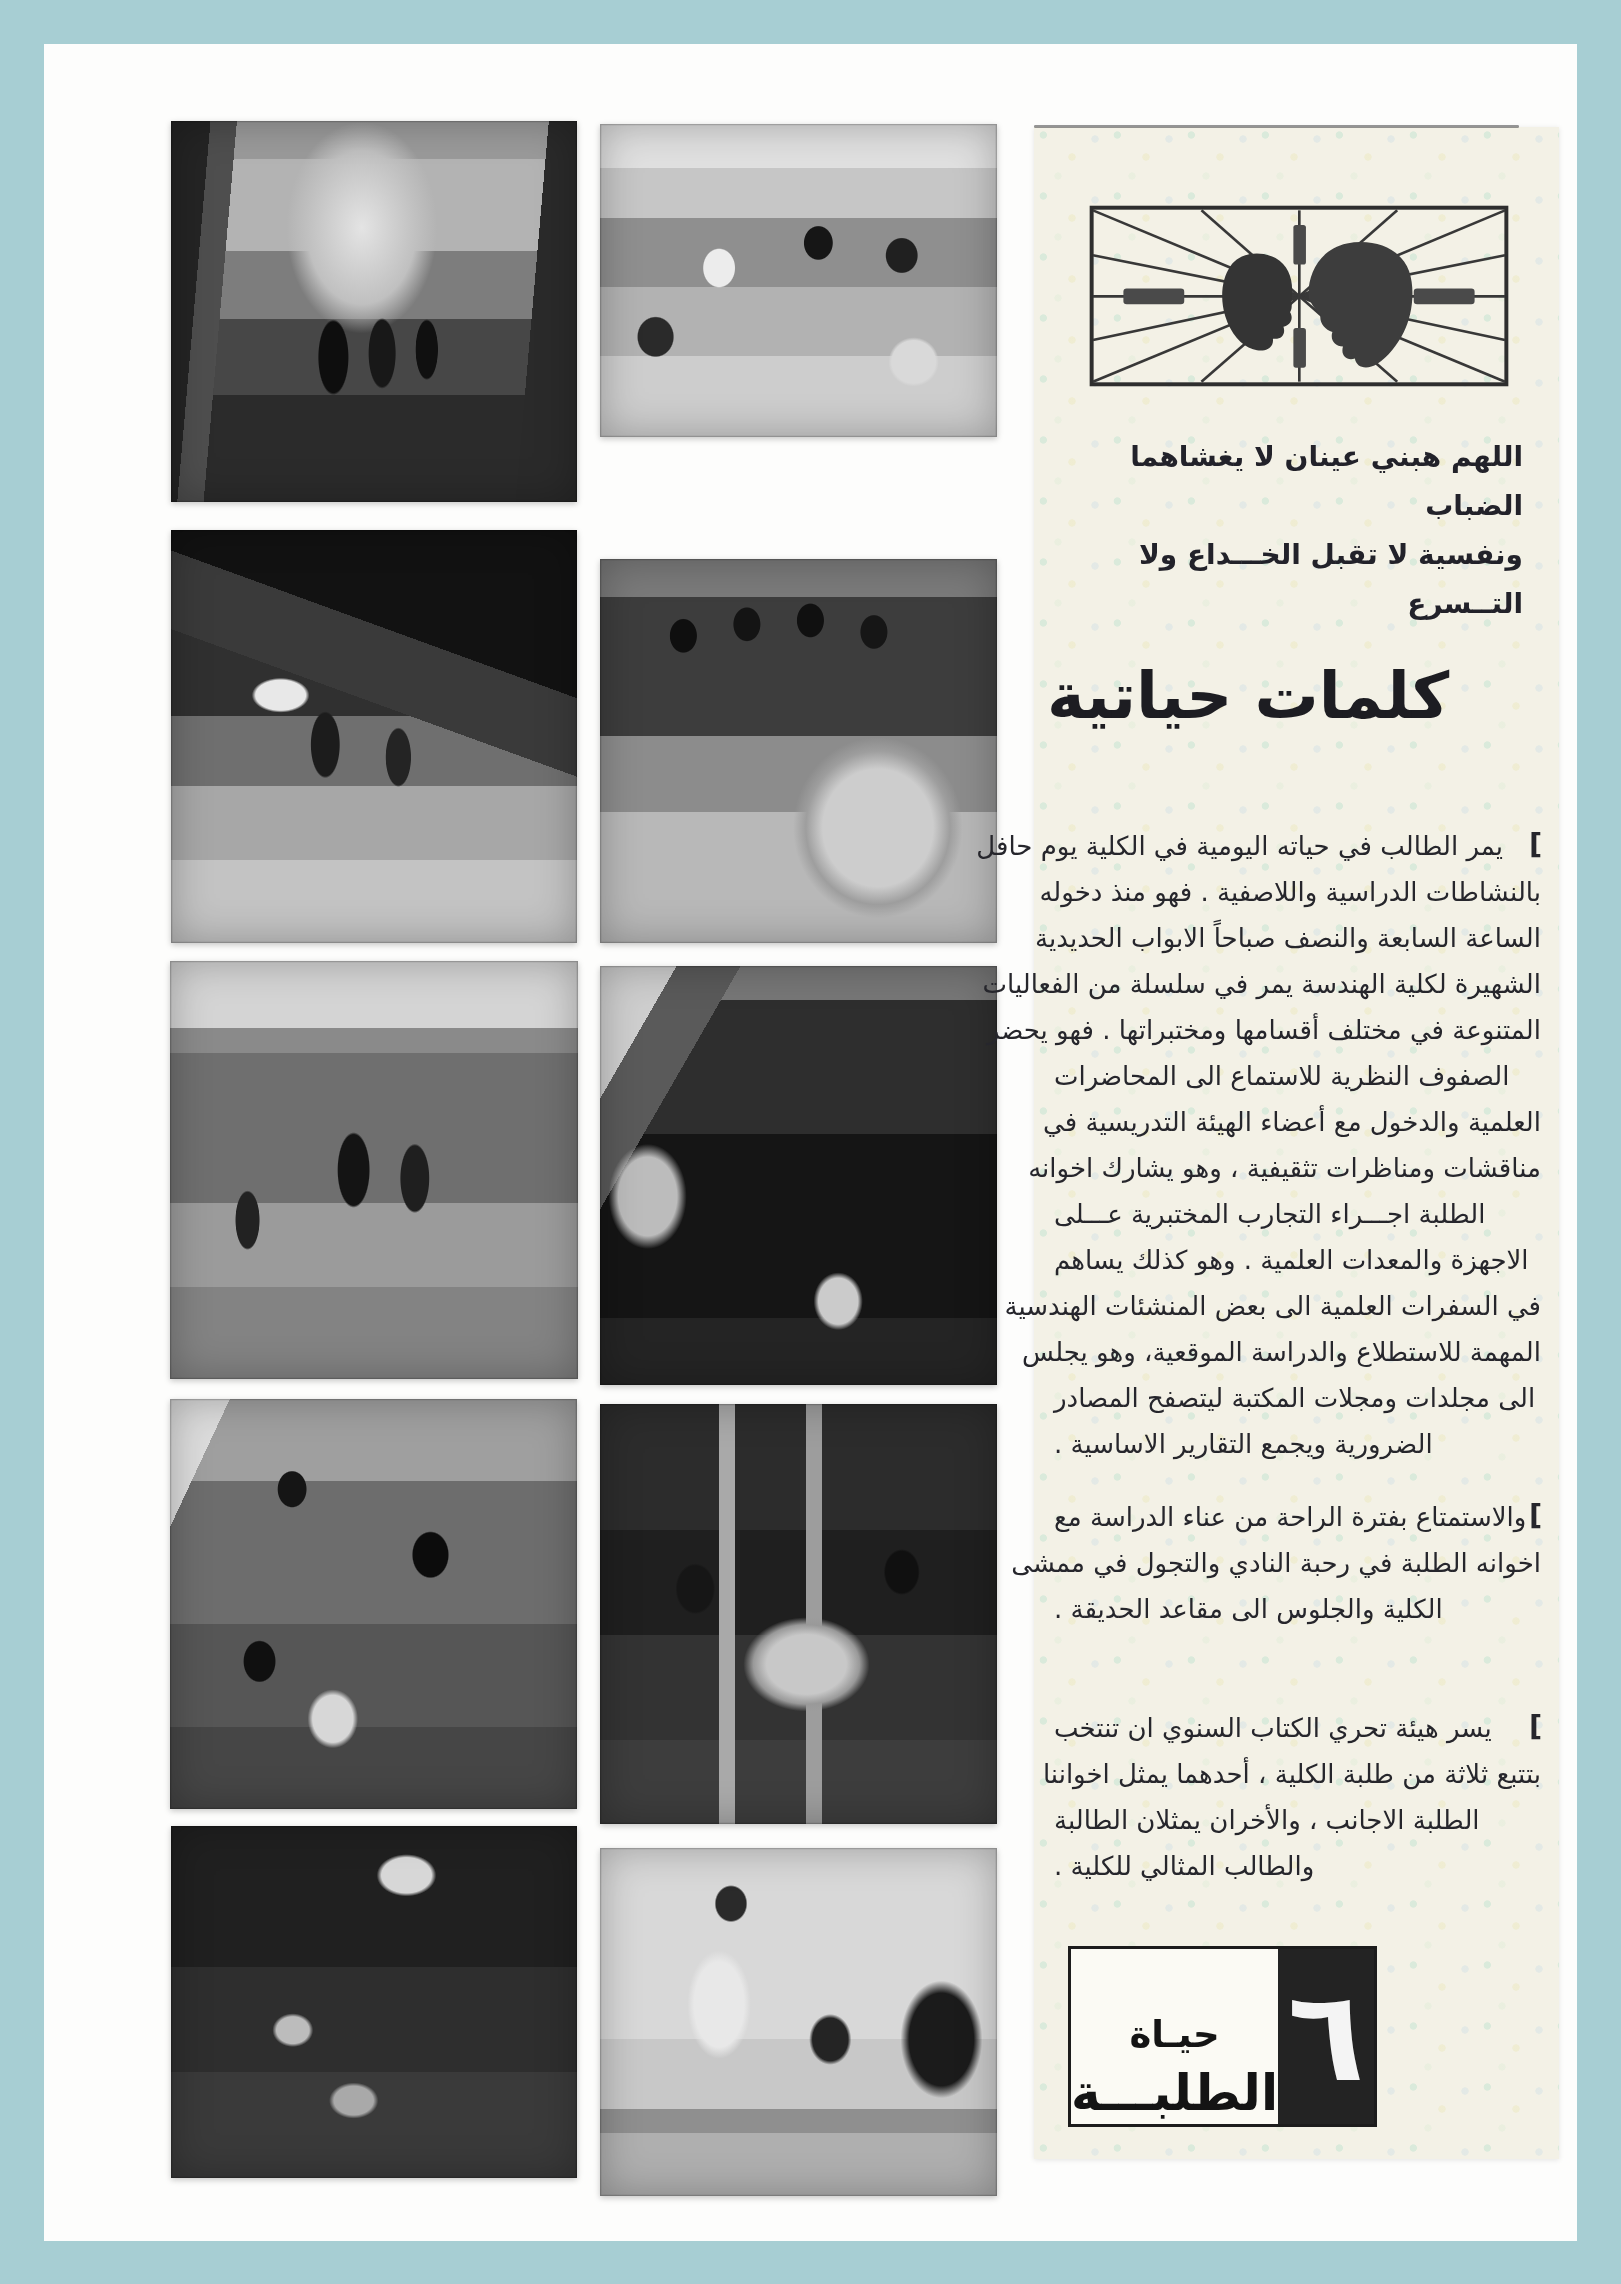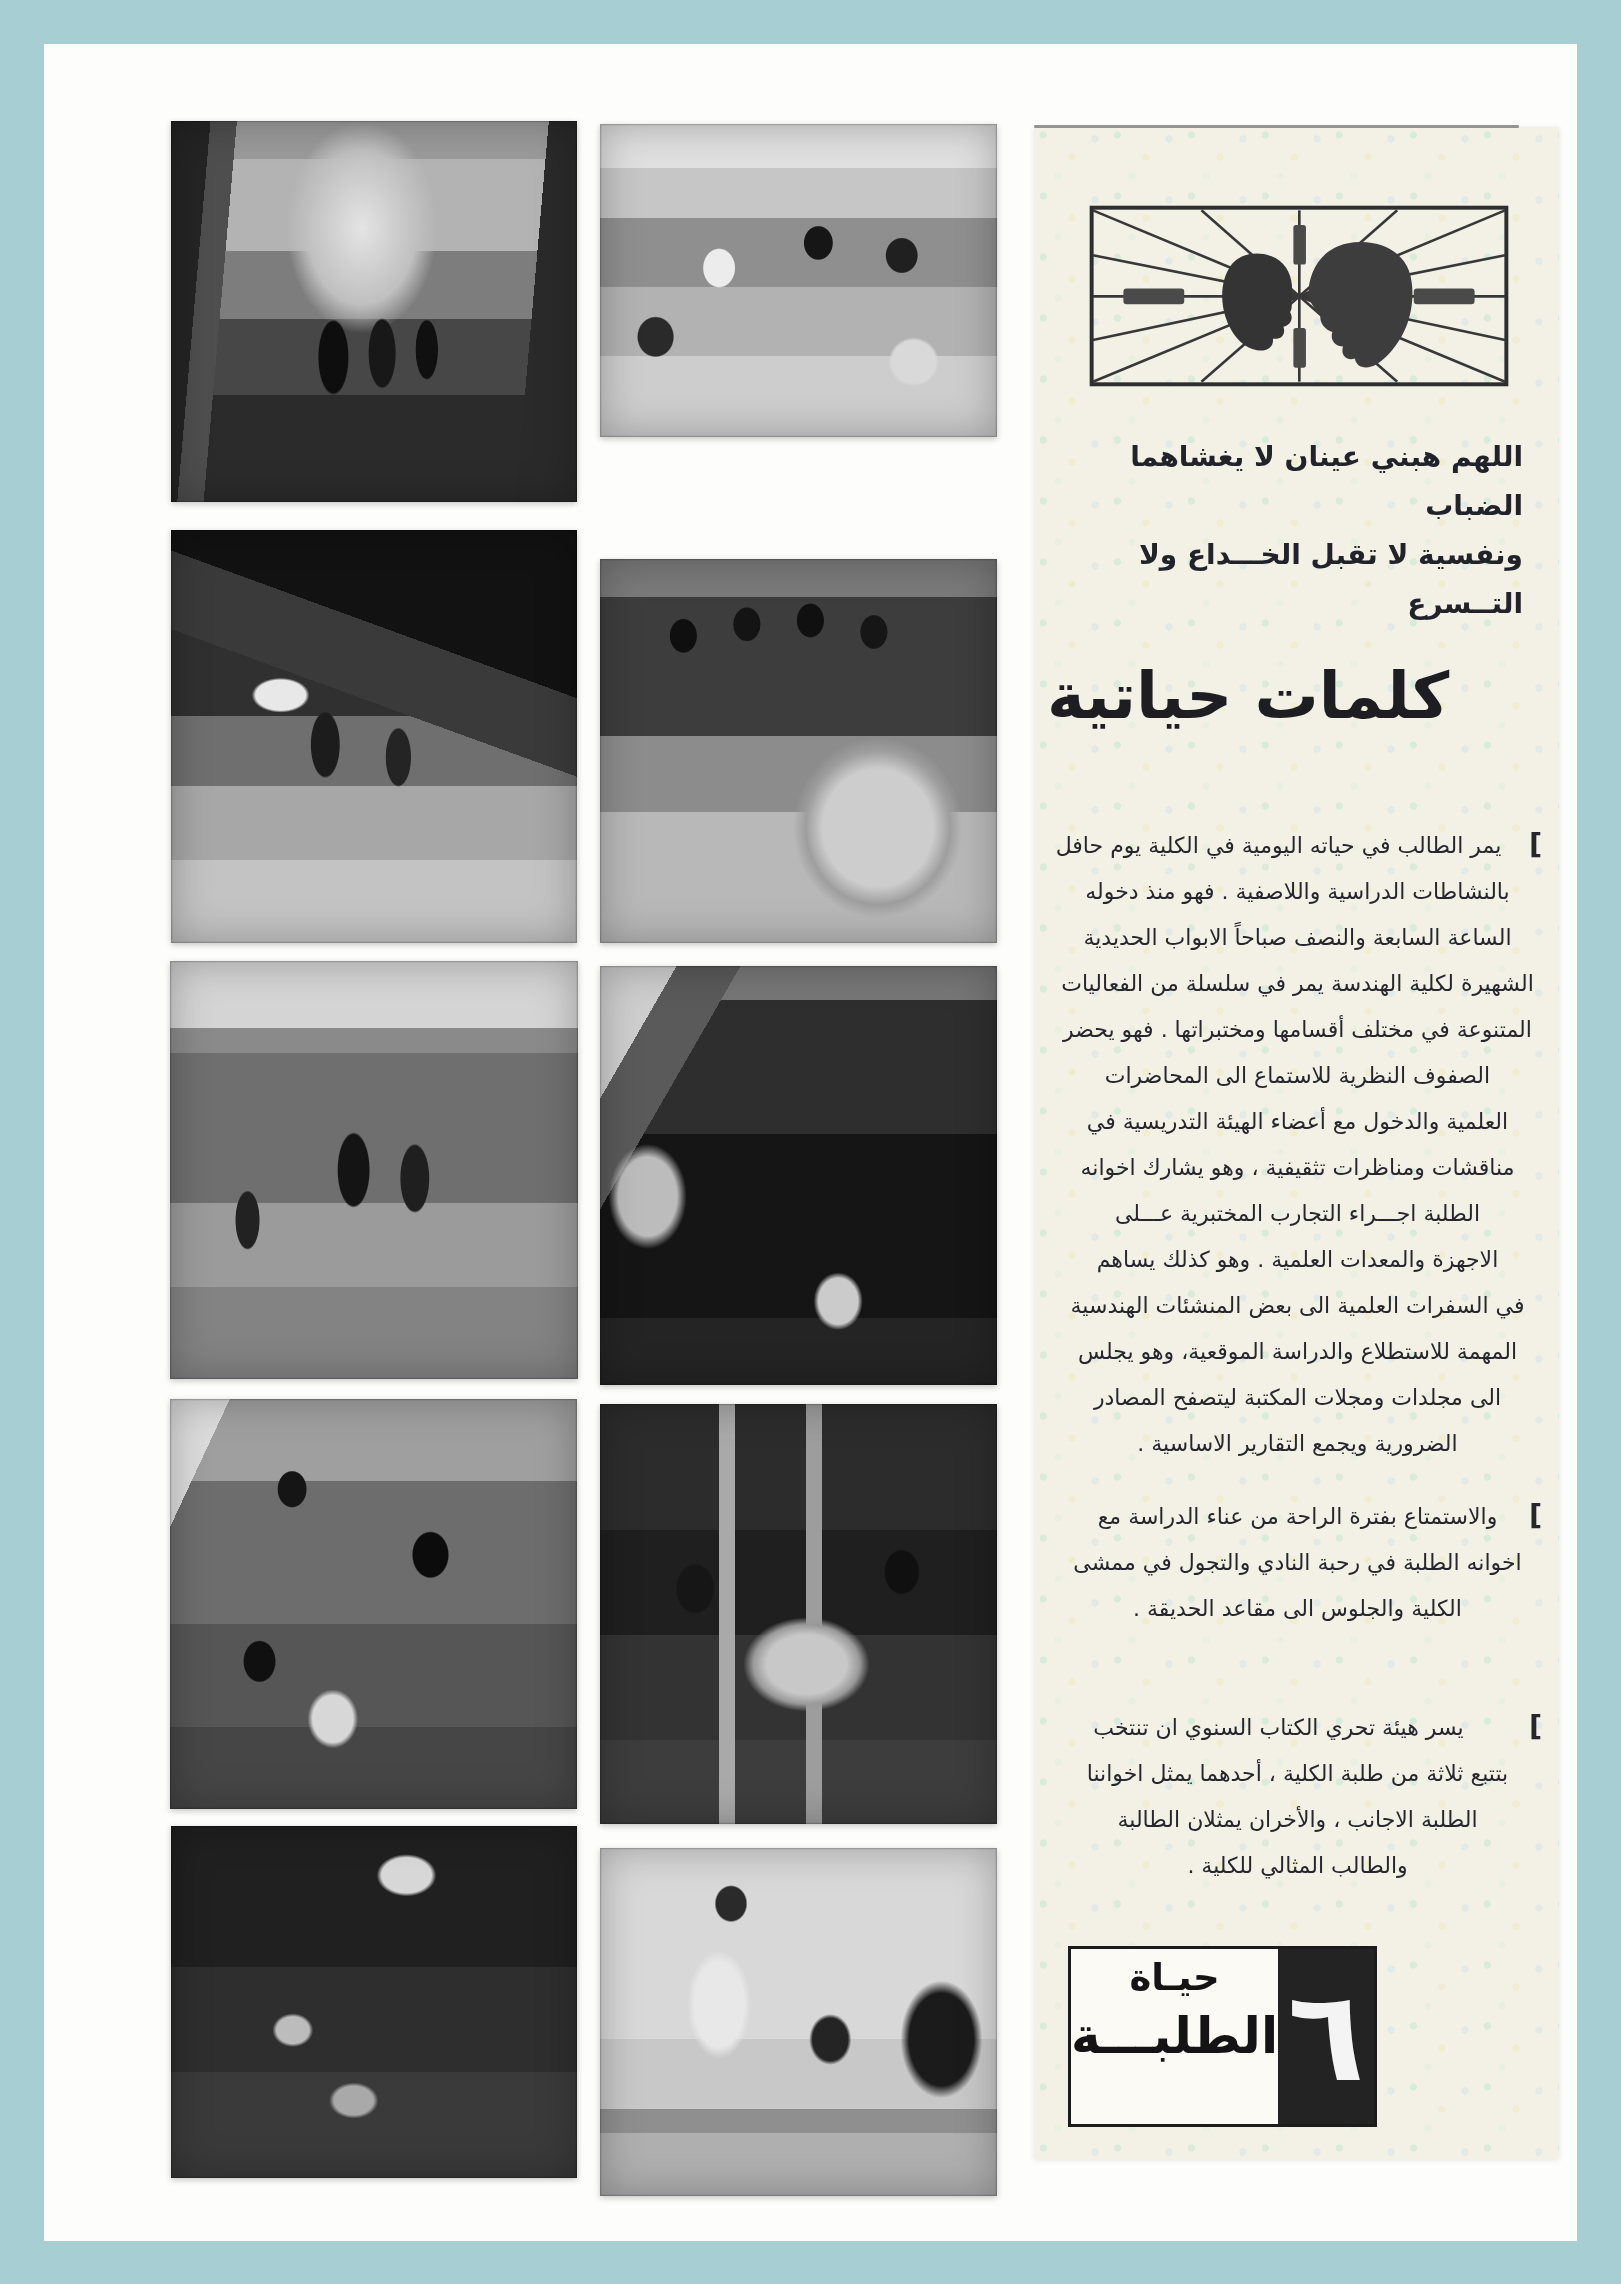--- a/index.html
+++ b/index.html
@@ -48,42 +48,42 @@
   
   .textcol{
     position:absolute;left:1046px;top:0;width:503px;direction:rtl;
     color:#26262c;
   }
   .para{position:absolute;right:8px;width:487px;}
   .para1{top:823px;}
   .para2{top:1494px;}
   .para3{top:1705px;}
   .bodyline{
-    direction:rtl;text-align:center;white-space:nowrap;
-    font-size:22px;line-height:46px;height:46px;
+    direction:rtl;text-align:left;white-space:nowrap;
+    font-size:26px;line-height:46px;height:46px;
   }
   .firstline{padding-left:0;padding-right:38px;}
   .pmark{
     position:absolute;right:-1.3px;top:4px;
     direction:ltr;unicode-bidi:isolate;
     font-size:29px;font-weight:bold;color:#26262c;
   }
   
   .section-box{
     position:absolute;left:1068px;top:1946px;width:309px;height:181px;
     border:3.3px solid #1c1c1c;background:#fbfaf4;
     display:flex;flex-direction:row-reverse;box-sizing:border-box;
   }
   .section-num{
     width:134px;height:100%;background:#232323;
     display:flex;align-items:center;justify-content:center;
     color:#f4f4f4;font-size:126px;font-weight:bold;line-height:1;
   }
   .section-label{
-    flex:1;display:flex;flex-direction:column;align-items:center;justify-content:flex-start;
+    flex:1;display:flex;flex-direction:column;align-items:center;justify-content:flex-end;
     direction:rtl;color:#141414;font-weight:bold;
   }
   .section-label .sl1{font-size:37px;line-height:57px;}
   .section-label .sl2{font-size:50px;line-height:61px;}
   
   .photo{
     position:absolute;background-color:#8c8c8c;
     box-shadow:inset 0 0 0 1.3px rgba(0,0,0,.18), inset 0 0 40px rgba(0,0,0,.28), 0 2px 6px rgba(0,0,0,.22);
   }
   .ph1{left:171px;top:121px;width:406px;height:381px;background:

